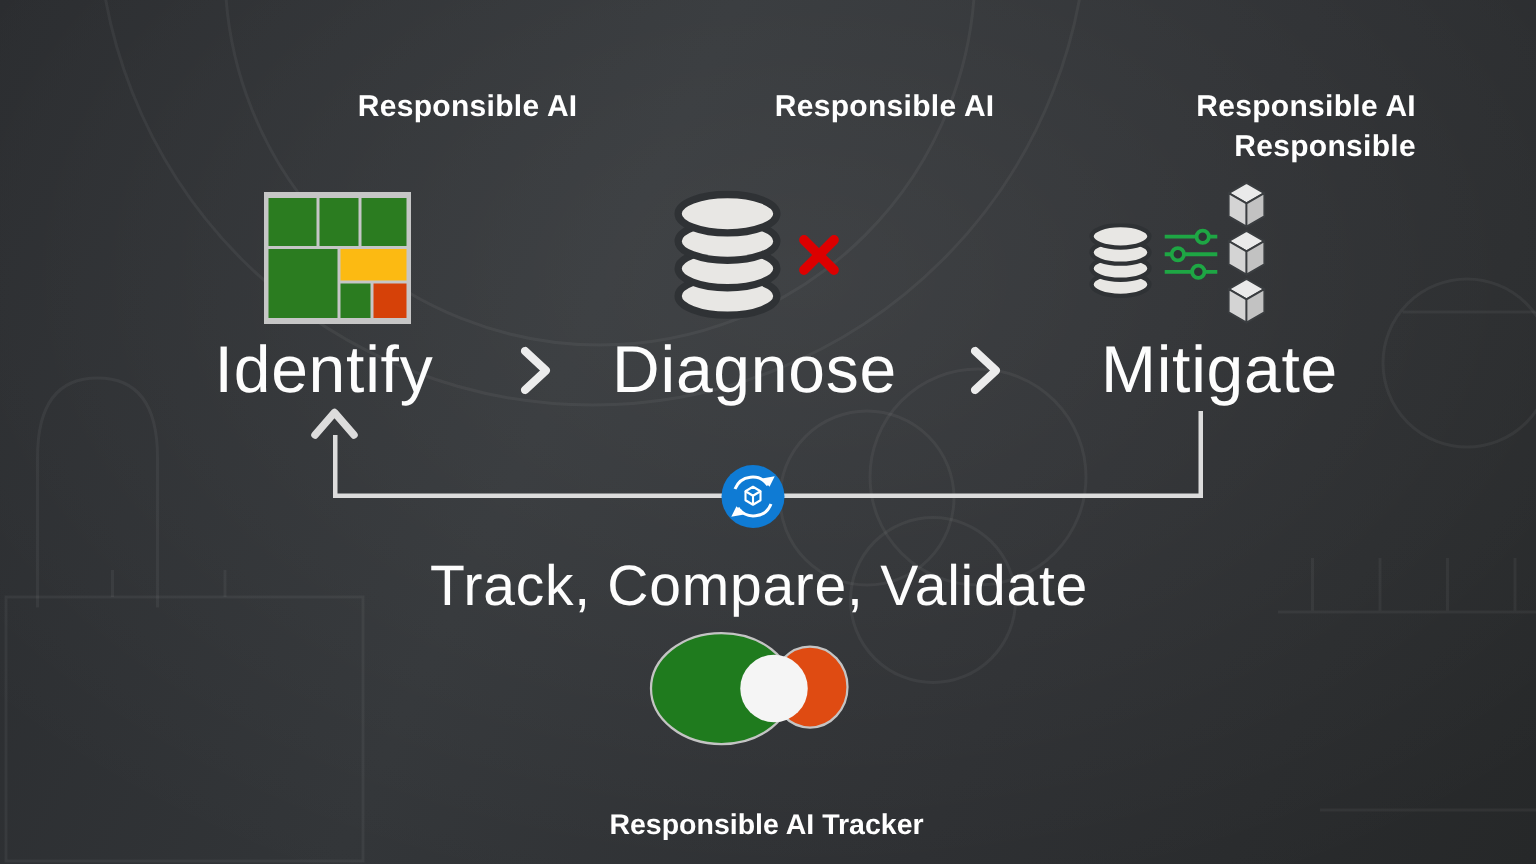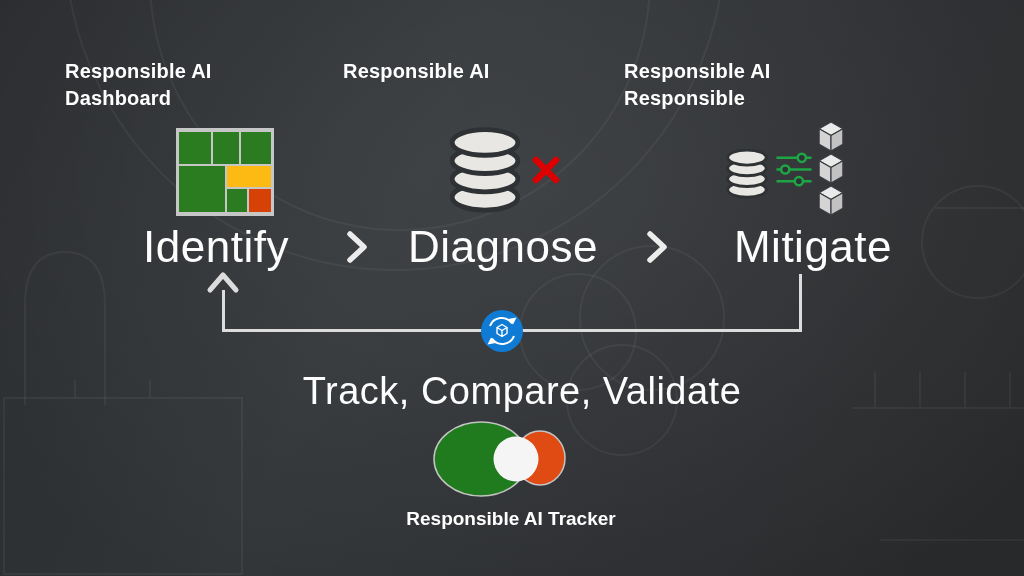--- a/index.html
+++ b/index.html
@@ -10,35 +10,35 @@
     background-image:
       radial-gradient(ellipse 980px 640px at 52% 32%, rgba(255,255,255,0.075), rgba(255,255,255,0) 72%),
       linear-gradient(115deg,#292b2e 0%,#323538 38%,#2c2e31 68%,#262829 100%);
   }
   .abs{position:absolute;}
   .deco{position:absolute;left:0;top:0;z-index:0;}
   .deco *{fill:none;stroke:rgba(255,255,255,0.05);stroke-width:2;}
   .content{position:absolute;left:0;top:0;width:100%;height:100%;z-index:1;}
 
   .stage-title{
-    position:absolute;width:320px;text-align:left;
+    position:absolute;width:320px;text-align:right;
     color:var(--text-white);font-size:20px;font-weight:700;line-height:27px;
     letter-spacing:.2px;
   }
   .stage-word{
     position:absolute;transform:translateX(-50%);white-space:nowrap;
     color:#fdfdfd;font-size:44px;font-weight:300;letter-spacing:.5px;
   }
   .caption{
     position:absolute;transform:translateX(-50%);white-space:nowrap;
-    color:#fdfdfd;font-size:38px;font-weight:300;letter-spacing:.5px;margin-left:16px;
+    color:#fdfdfd;font-size:38px;font-weight:300;letter-spacing:.5px;
   }
   .tracker-label{
     position:absolute;transform:translateX(-50%);white-space:nowrap;
-    color:var(--text-white);font-size:19px;font-weight:700;
+    color:var(--text-white);font-size:19px;font-weight:700;margin-top:32px;
   }
 
   
   .treemap{position:absolute;background:#c6c6c6;border:1px solid #c6c6c6;}
   .treemap .cell{position:absolute;}
 
   
   .db-disk{fill:var(--icon-gray);stroke:#2f3235;stroke-width:4;}
 
   
@@ -80,21 +80,20 @@
     <circle cx="622" cy="400" r="55"></circle>
     <circle cx="978" cy="242" r="56"></circle>
     <path d="M852,408 H1024 M875,408 V372 M920,408 V372 M965,408 V372 M1010,408 V372"></path>
     <path d="M935,208 H1024 M880,540 H1024"></path>
   </svg>
 
   <div class="content">
 
     <div class="stage-title" style="left:65px;top:58px">
       <div>Responsible AI</div>
-      <div>Dashboard</div>
     </div>
     <div class="stage-title" style="left:343px;top:58px">
       <div>Responsible AI</div>
     </div>
     <div class="stage-title" style="left:624px;top:58px">
       <div>Responsible AI</div>
       <div>Responsible</div>
     </div>
 
     <div class="treemap abs" style="left:176px;top:128px;width:96px;height:86px">

